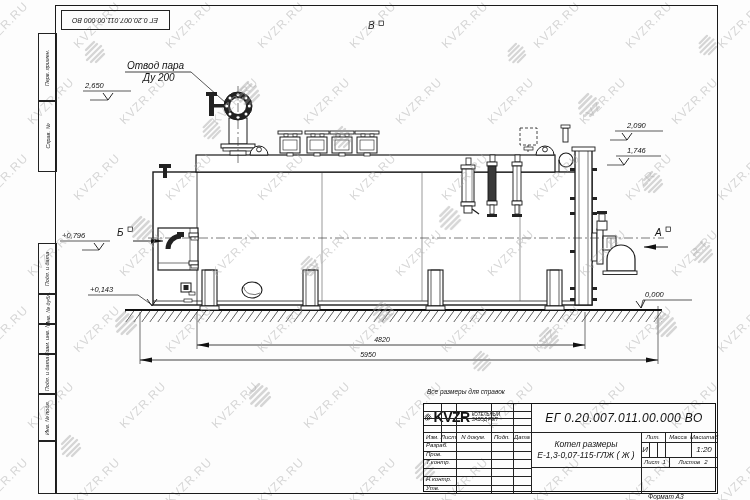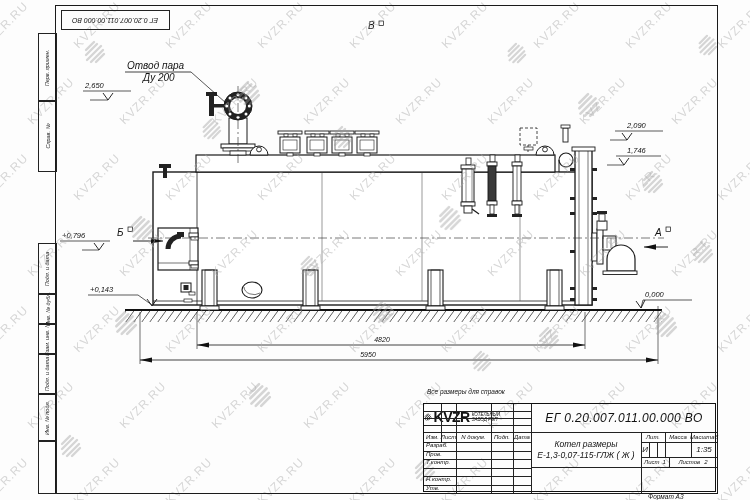--- a/index.html
+++ b/index.html
@@ -476,21 +476,21 @@
     <div class="sig" style="top:38px">Разраб.</div>
     <div class="sig" style="top:46.5px">Пров.</div>
     <div class="sig" style="top:55px">Т.контр.</div>
     <div class="sig" style="top:63.5px"></div>
     <div class="sig" style="top:72px">Н.контр.</div>
     <div class="sig" style="top:80.5px">Утв.</div>
     <div class="txt c hdr6" style="left:217px;top:28px;width:24px;height:10px">Лит.</div>
     <div class="txt c hdr6" style="left:241px;top:28px;width:26px;height:10px">Масса</div>
     <div class="txt c hdr6" style="left:267px;top:28px;width:26px;height:10px">Масштаб</div>
     <div class="txt c" style="left:217px;top:38px;width:8px;height:15px;font-size:8px">И</div>
-    <div class="txt c" style="left:267px;top:38px;width:26px;height:15px;font-size:8px">1:35</div>
+    <div class="txt c" style="left:267px;top:38px;width:26px;height:15px;font-size:8px">1:20</div>
     <div class="txt c hdr6" style="left:217px;top:53px;width:28px;height:10px;gap:3px">
       <span>Лист</span>
         <span>1</span>
     </div>
     <div class="txt c hdr6" style="left:245px;top:53px;width:48px;height:10px;gap:4px">
       <span>Листов</span>
         <span>2</span>
     </div>
     <div class="logo">
       <svg width="14" height="14" viewBox="0 0 24 24">

